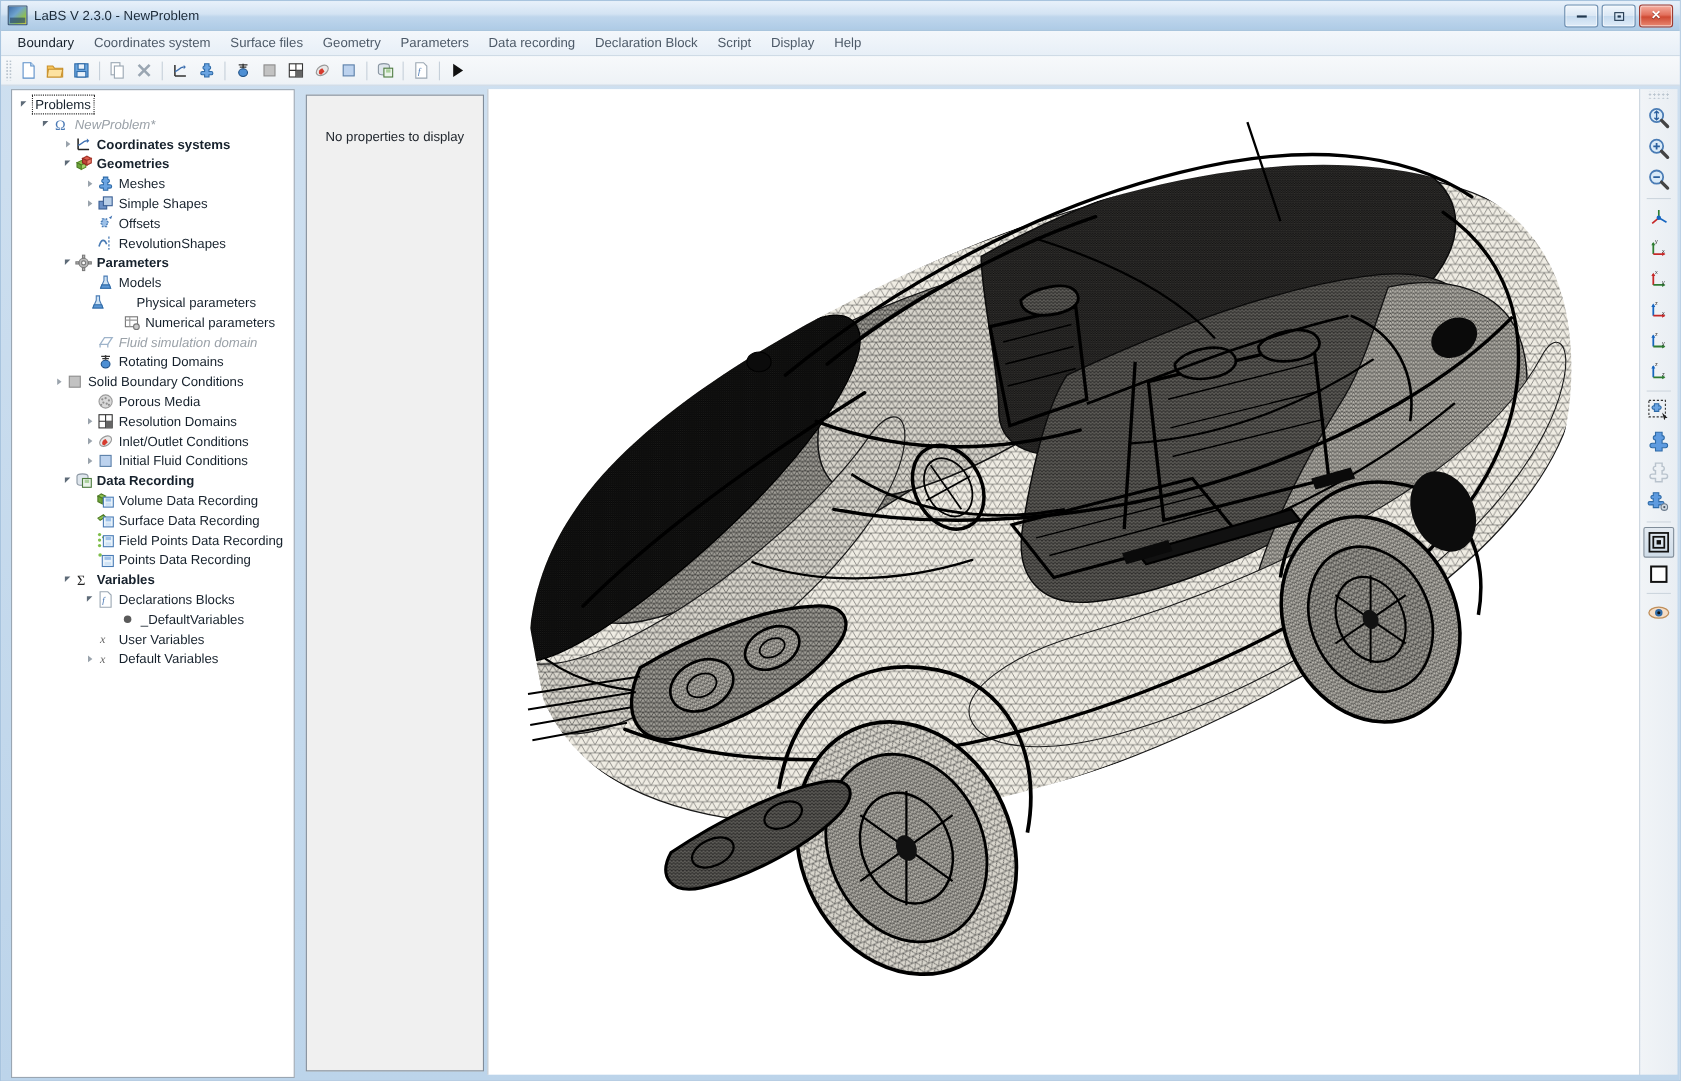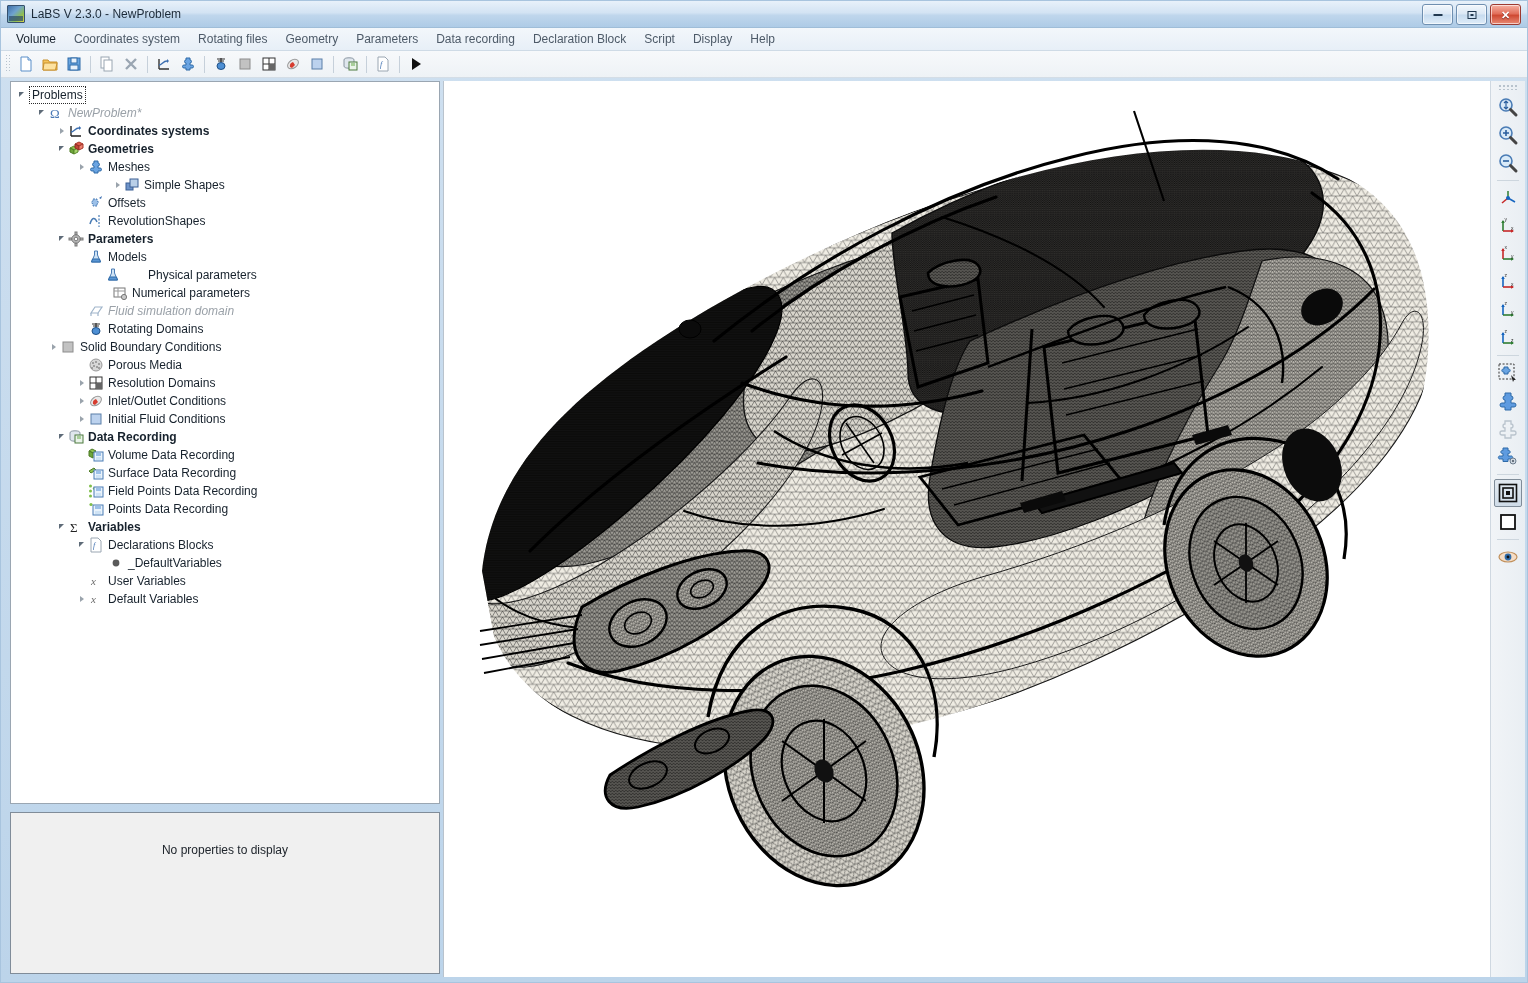--- a/index.html
+++ b/index.html
@@ -74,21 +74,21 @@
   }
   .grip{width:6px;height:18px;margin-right:3px;
     background-image:radial-gradient(#b8c3cd 35%,transparent 36%);
     background-size:3px 3px;background-position:0 2px;}
   .tb{width:22px;height:22px;position:relative;display:inline-block;margin:0 1px;}
   .tb svg{position:absolute;left:3px;top:3px;}
   .tbsep{width:1px;height:17px;background:#c6d0da;margin:0 4px;}
 
   
   #body{flex:1 1 auto;display:flex;min-height:0;padding:0 2px 2px 2px;}
-  #left-col{width:440px;flex:0 0 440px;display:flex;flex-direction:column;min-height:0;text-decoration:underline;}
+  #left-col{width:440px;flex:0 0 440px;display:flex;flex-direction:row;min-height:0;text-decoration:underline;}
   #tree-panel{
     flex:1 1 auto;margin:3px 3px 0 7px;background:#ffffff;
     border:1px solid #9aa6b2;overflow:hidden;position:relative;
   }
   #tree-scroll{position:absolute;inset:0;overflow:hidden;padding:4px 0 0 0;}
   #props-panel{
     flex:0 0 160px;margin:8px 3px 6px 7px;background:#f0f0f0;
     border:1px solid #808c99;position:relative;
   }
   #props-text{
@@ -144,23 +144,23 @@
       <div class="winbtn">
           <span class="g max-g"></span>
         </div>
       <div class="winbtn close">
           <span class="g close-g">✕</span>
         </div>
     </div>
   </div>
 
   <div id="menubar">
-      <div class="menu-item first">Volume</div>
+      <div class="menu-item first">Boundary</div>
       <div class="menu-item">Coordinates system</div>
-      <div class="menu-item">Rotating files</div>
+      <div class="menu-item">Surface files</div>
       <div class="menu-item">Geometry</div>
       <div class="menu-item">Parameters</div>
       <div class="menu-item">Data recording</div>
       <div class="menu-item">Declaration Block</div>
       <div class="menu-item">Script</div>
       <div class="menu-item">Display</div>
       <div class="menu-item">Help</div>
     </div>
 
   <div id="toolbar">
@@ -303,21 +303,21 @@
                 </svg></span>
               <span class="tlabel b">Geometries</span>
             </div>
             <div class="trow" style="padding-left: 66px;">
               <span class="arrow closed"></span>
               <span class="ticon"><svg width="16" height="16" viewBox="0 0 16 16">
                   <path d="M6 2h4v2a1.5 1.5 0 1 1 0 3v2h2a1.5 1.5 0 1 1 0 3h-2v2H6v-2H4a1.5 1.5 0 1 1 0-3h2V7a1.5 1.5 0 1 1 0-3z" fill="#6aa4e2" stroke="#2f6ba8"></path>
                 </svg></span>
               <span class="tlabel">Meshes</span>
             </div>
-            <div class="trow" style="padding-left: 66px; margin-left: 36px;">
+            <div class="trow" style="padding-left: 66px;">
               <span class="arrow closed"></span>
               <span class="ticon"><svg width="16" height="16" viewBox="0 0 16 16">
                   <rect x="2" y="6" width="7" height="7" fill="#6e93c8" stroke="#3b5f94"></rect>
                   <rect x="6" y="2" width="8" height="8" fill="#b9cfe8" stroke="#3b5f94"></rect>
                 </svg></span>
               <span class="tlabel">Simple Shapes</span>
             </div>
             <div class="trow" style="padding-left: 66px;">
               <span class="arrow"></span>
               <span class="ticon"><svg width="16" height="16" viewBox="0 0 16 16">
@@ -349,21 +349,21 @@
               <span class="tlabel b">Parameters</span>
             </div>
             <div class="trow" style="padding-left: 66px;">
               <span class="arrow"></span>
               <span class="ticon"><svg width="16" height="16" viewBox="0 0 16 16">
                   <path d="M6.5 2 h3 v4 l3 7 h-9 l3 -7z" fill="#cfe3f5" stroke="#4a7cb5"></path>
                   <path d="M4.5 10 h7 l1 3 h-9z" fill="#5b96d4" stroke="#2f6ba8"></path>
                 </svg></span>
               <span class="tlabel">Models</span>
             </div>
-            <div class="trow" style="padding-left: 60px; gap: 23px;">
+            <div class="trow" style="padding-left: 36px; gap: 23px;">
               <span class="arrow"></span>
               <span class="ticon"><svg width="16" height="16" viewBox="0 0 16 16">
                   <path d="M6.5 2 h3 v4 l3 7 h-9 l3 -7z" fill="#cfe3f5" stroke="#4a7cb5"></path>
                   <path d="M4.5 10 h7 l1 3 h-9z" fill="#5b96d4" stroke="#2f6ba8"></path>
                 </svg></span>
               <span class="tlabel">Physical parameters</span>
             </div>
             <div class="trow" style="padding-left: 90px;">
               <span class="arrow"></span>
               <span class="ticon"><svg width="16" height="16" viewBox="0 0 16 16">

